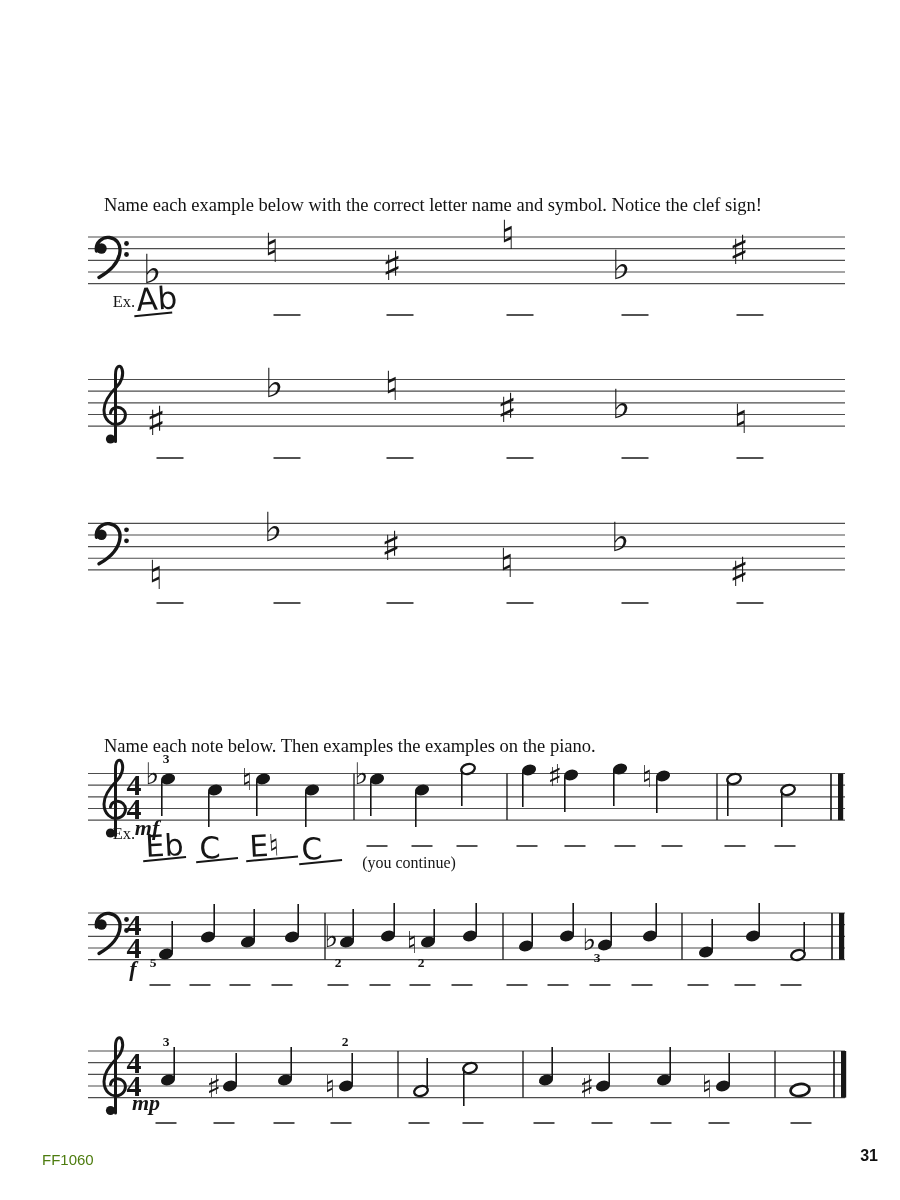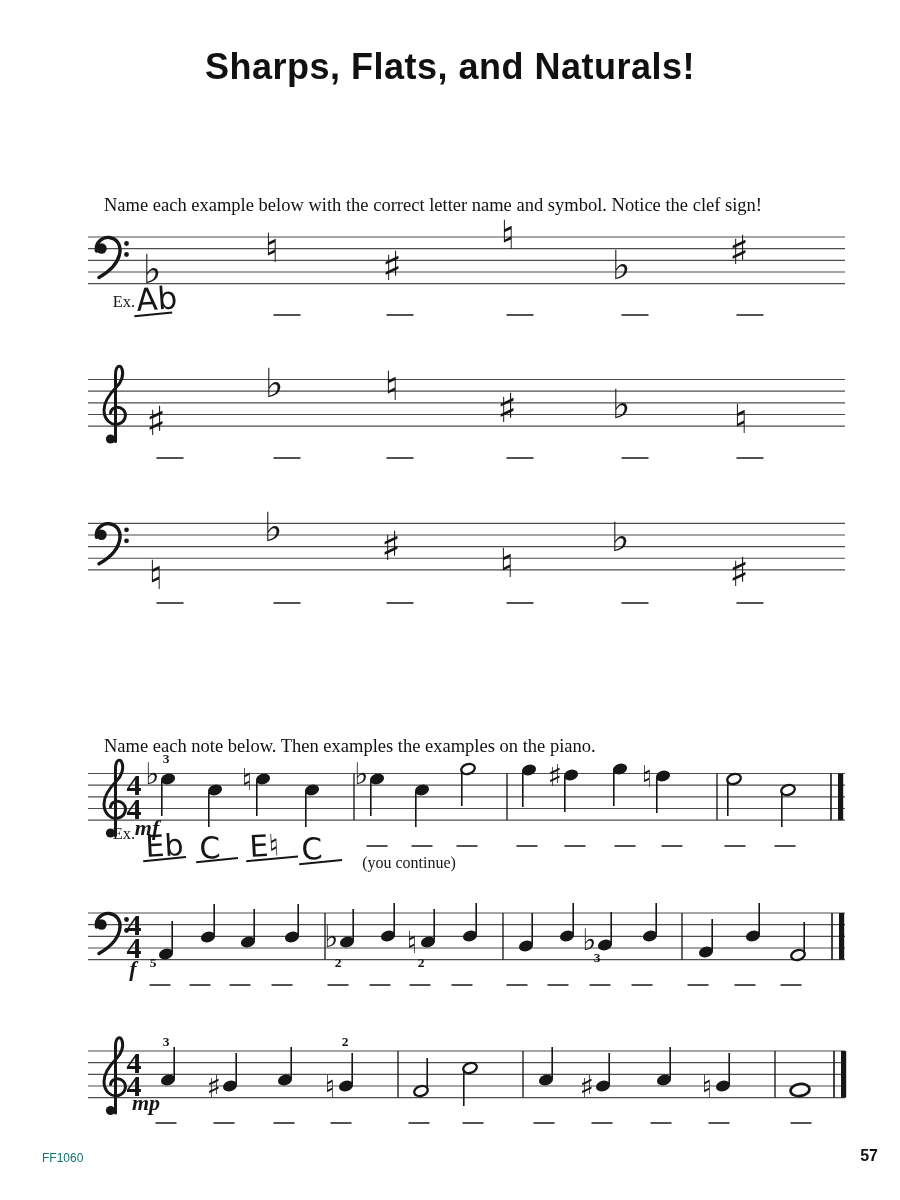--- a/index.html
+++ b/index.html
@@ -5,31 +5,30 @@
   html,body{margin:0;padding:0;background:#e8e8e8;}
   .page{position:relative;width:900px;height:1200px;background:#ffffff;overflow:hidden;
         font-family:"Liberation Serif",serif;color:#161616;}
   .page-title{position:absolute;top:46px;left:0;width:900px;text-align:center;
         font-family:"Liberation Sans",sans-serif;font-weight:bold;font-size:36px;
         letter-spacing:.5px;color:#111;}
   .instr{position:absolute;left:88px;width:740px;font-size:18.5px;color:#111;margin:16px;}
   #instr1{top:179px;}
   #instr2{top:720px;}
   .footer-left{position:absolute;left:42px;top:1151px;font-family:"Liberation Sans",sans-serif;
-        font-size:12px;color:#0f766e;}
+        font-size:15px;color:#4d7c0f;}
   .footer-right{position:absolute;right:22px;top:1147px;font-family:"Liberation Sans",sans-serif;
         font-size:16px;font-weight:bold;color:#111;}
   svg{position:absolute;left:0;top:0;}
   text{user-select:none;}
 </style>
 </head>
 <body>
 
 <div class="page">
-  <div class="page-title">Sharps, Flats, and Naturals!</div>
   <p class="instr" id="instr1">Name each example below with the correct letter name and symbol. Notice the clef sign!</p>
   <p class="instr" id="instr2">Name each note below. Then examples the examples on the piano.</p>
   <svg id="music" width="900" height="1200" viewBox="0 0 900 1200">
       <line x1="88" y1="237" x2="845" y2="237" stroke="#4d4d4d" stroke-width="1.15" stroke-linecap="butt"></line>
       <line x1="88" y1="248.65" x2="845" y2="248.65" stroke="#4d4d4d" stroke-width="1.15" stroke-linecap="butt"></line>
       <line x1="88" y1="260.3" x2="845" y2="260.3" stroke="#4d4d4d" stroke-width="1.15" stroke-linecap="butt"></line>
       <line x1="88" y1="271.95" x2="845" y2="271.95" stroke="#4d4d4d" stroke-width="1.15" stroke-linecap="butt"></line>
       <line x1="88" y1="283.6" x2="845" y2="283.6" stroke="#4d4d4d" stroke-width="1.15" stroke-linecap="butt"></line>
       <g transform="translate(94,237)">
         <circle cx="7.5" cy="11.5" r="5.2" fill="#161616"></circle>
@@ -372,14 +371,14 @@
         <text x="250" y="857" font-size="30" font-family="&quot;DejaVu Sans&quot;, sans-serif" fill="#161616">E♮</text>
         <line x1="246" y1="861" x2="298" y2="859" stroke="#161616" stroke-width="2" stroke-linecap="butt"></line>
       </g>
       <g transform="rotate(-3 302 860)">
         <text x="302" y="860" font-size="30" font-family="&quot;DejaVu Sans&quot;, sans-serif" fill="#161616">C</text>
         <line x1="299" y1="864" x2="342" y2="862" stroke="#161616" stroke-width="2" stroke-linecap="butt"></line>
       </g>
       <text x="409" y="868" font-size="16" font-family="&quot;Liberation Serif&quot;, serif" fill="#161616" text-anchor="middle">(you continue)</text>
     </svg>
   <div class="footer-left">FF1060</div>
-  <div class="footer-right">57</div>
+  <div class="footer-right">31</div>
 </div>
 
 </body></html>

